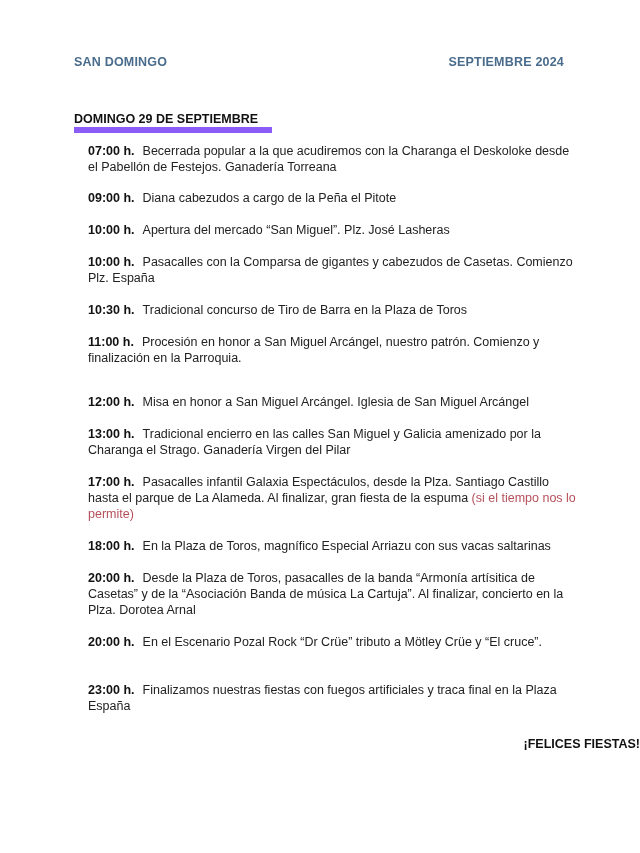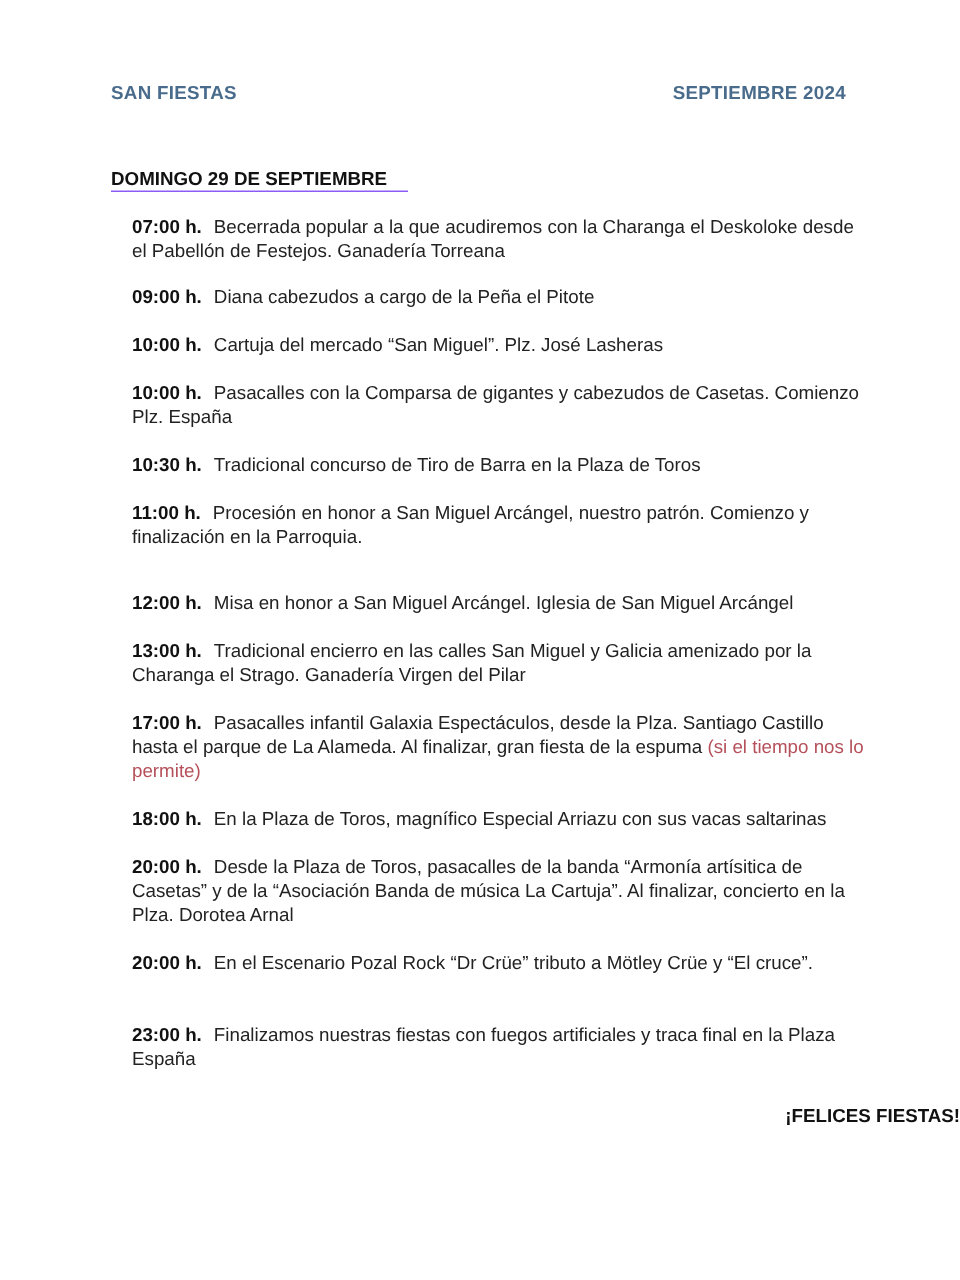--- a/index.html
+++ b/index.html
@@ -31,21 +31,21 @@
     .header-left { left: 74px; }
     .header-right { right: 76px; }
 
     .day-heading {
       position: absolute;
       left: 74px;
       top: 112px;
       font-weight: bold;
       font-size: 12.5px;
       color: #111;
-      border-bottom: 1px solid #8b5cf6;
+      border-bottom: 6px solid #8b5cf6;
       padding-right: 14px;
       line-height: 15px;
     }
 
     .events {
       position: absolute;
       left: 88px;
       top: 143px;
       width: 490px;
       font-size: 12.5px;
@@ -72,34 +72,34 @@
       text-align: right;
       font-weight: bold;
       font-size: 12.5px;
       color: #111;
     }
   </style>
 </head>
 <body>
 
 <div class="page">
-  <div class="header-left">SAN FIESTAS</div>
+  <div class="header-left">SAN DOMINGO</div>
   <div class="header-right">SEPTIEMBRE 2024</div>
 
   <div class="day-heading">DOMINGO 29 DE SEPTIEMBRE</div>
 
   <div class="events">
     <p class="event" style="margin-top:0;">
       <span class="time">07:00 h.</span><span>Becerrada popular a la que acudiremos con la Charanga el Deskoloke desde el Pabellón de Festejos. Ganadería Torreana</span>
     </p>
     <p class="event" style="margin-top:15px;">
       <span class="time">09:00 h.</span><span>Diana cabezudos a cargo de la Peña el Pitote</span>
     </p>
     <p class="event" style="margin-top:16px;">
-      <span class="time">10:00 h.</span><span>Cartuja del mercado “San Miguel”. Plz. José Lasheras</span>
+      <span class="time">10:00 h.</span><span>Apertura del mercado “San Miguel”. Plz. José Lasheras</span>
     </p>
     <p class="event" style="margin-top:16px;">
       <span class="time">10:00 h.</span><span>Pasacalles con la Comparsa de gigantes y cabezudos de Casetas. Comienzo Plz. España</span>
     </p>
     <p class="event" style="margin-top:16px;">
       <span class="time">10:30 h.</span><span>Tradicional concurso de Tiro de Barra en la Plaza de Toros</span>
     </p>
     <p class="event" style="margin-top:16px;">
       <span class="time">11:00 h.</span><span>Procesión en honor a San Miguel Arcángel, nuestro patrón. Comienzo y finalización en la Parroquia.</span>
     </p>

